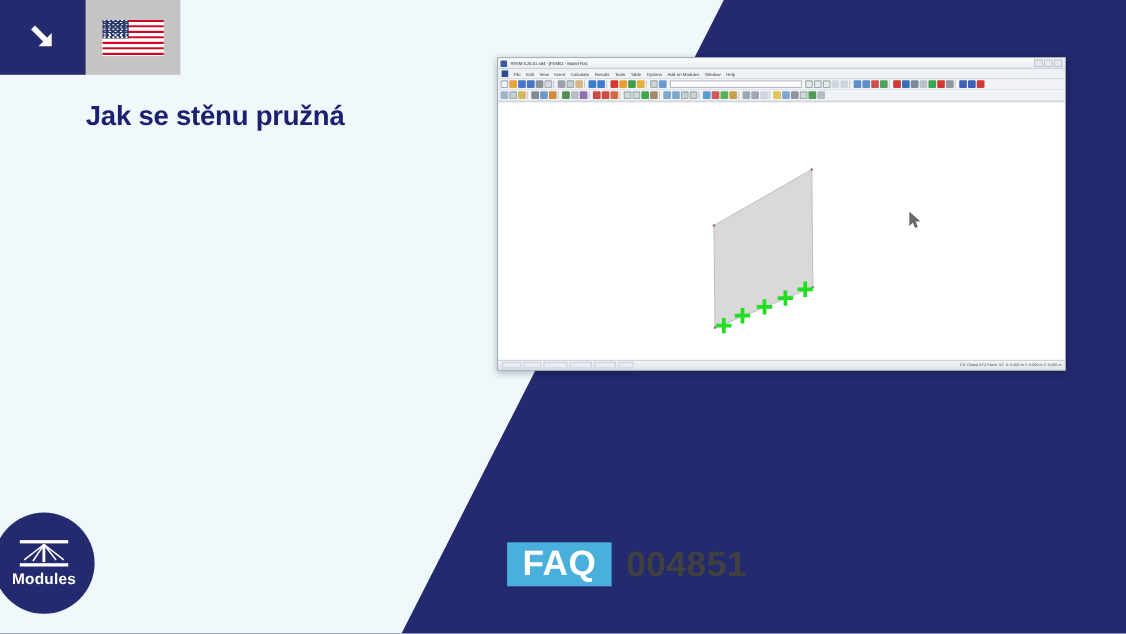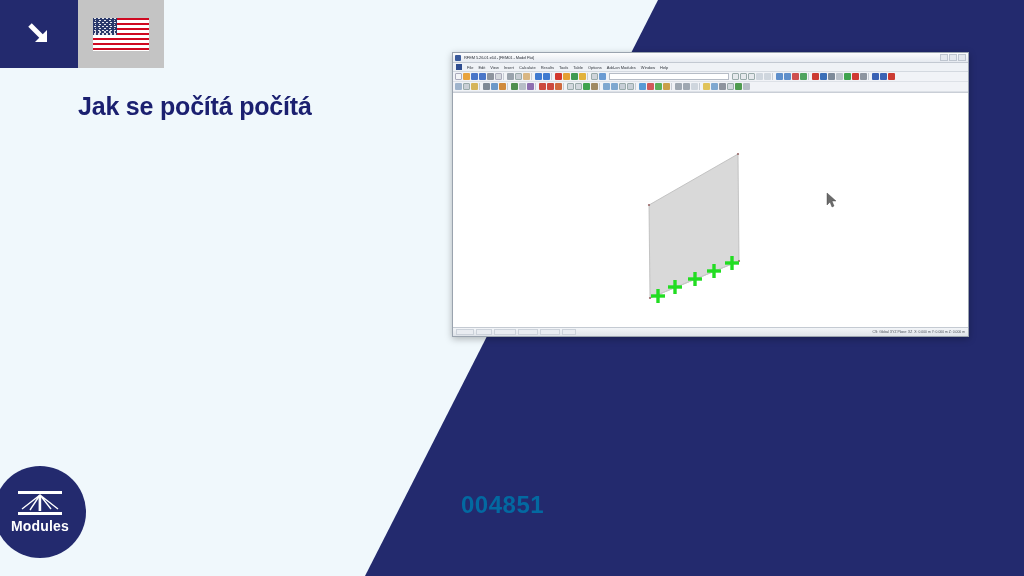--- a/index.html
+++ b/index.html
@@ -81,21 +81,21 @@
   
   .faq-row {
     position:absolute; left:461px; top:493px; z-index:4;
     display:flex; align-items:center; gap:13px;
   }
   .faq-badge {
     background:#49b0dd; color:#fff; font-size:32px; font-weight:bold;
     padding:3px 14px 5px; letter-spacing:0.5px; line-height:1;
   }
   .faq-num {
-    color:#0369a1; font-size:24px; font-weight:bold; letter-spacing:0.5px; line-height:1;
+    color:#404040; font-size:32px; font-weight:bold; letter-spacing:0.5px; line-height:1;
   }
 
   
   .app-window {
     position:absolute; left:452px; top:52px; width:517px; height:285px;
     background:#eef1f5; z-index:3;
     border:1px solid #9aa3ae;
     box-shadow:0 2px 7px rgba(0,0,0,0.28);
     display:flex; flex-direction:column;
     font-size:4px;
@@ -251,36 +251,37 @@
             <u></u>
             <u></u>
             <u></u>
           </div>
       </div>
     </div>
   </div>
 </div>
 
 <div class="headline">
-  <div>Jak se počítá počítá</div>
+  <div>Jak se stěnu pružná</div>
 </div>
 
 <div class="logo">
   <div class="mark">
     <div class="top-bar"></div>
     <div class="bot-bar"></div>
     <svg width="44" height="20" viewBox="0 0 44 20" aria-hidden="true">
       <path d="M22 2 L4 16 M22 2 L40 16 M22 2 L22 18 M22 2 L12 17 M22 2 L33 16" stroke="#ffffff" stroke-width="1.4" fill="none"></path>
       <rect x="20.6" y="2" width="2.6" height="16" fill="#ffffff"></rect>
     </svg>
   </div>
   <div class="name">Modules</div>
 </div>
 
 <div class="faq-row">
+  <div class="faq-badge">FAQ</div>
   <div class="faq-num">004851</div>
 </div>
 
 <div class="app-window">
 
   <div class="titlebar">
     <div class="ticon"></div>
     <div class="ttext">RFEM 5.26.01 x64 - [FEM01 - Model Flat]</div>
     <div class="tbtns">
       <b></b>

